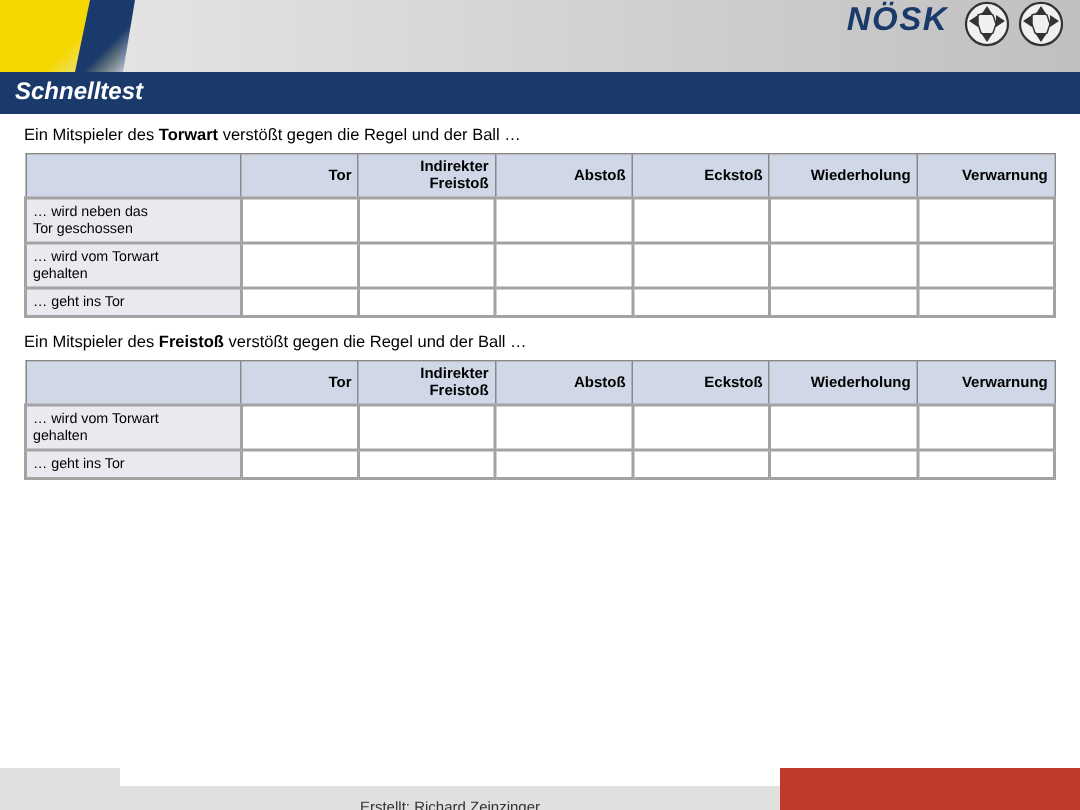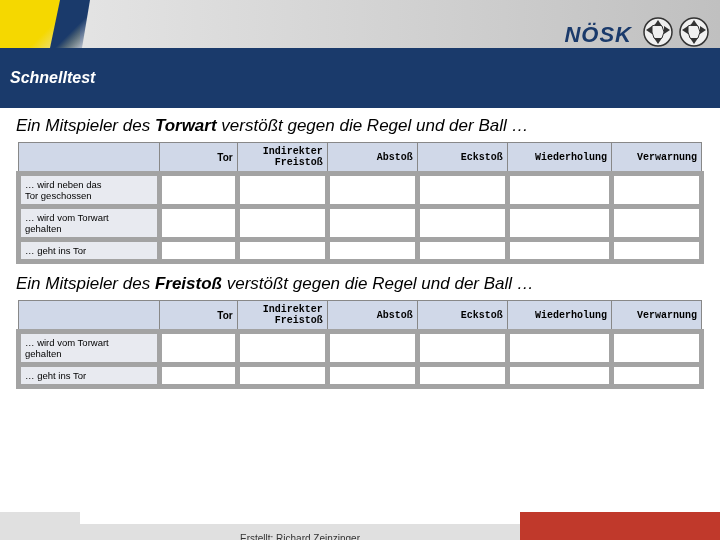--- a/index.html
+++ b/index.html
@@ -11,21 +11,21 @@
       background: #ffffff;
       overflow: hidden;
     }
 
     
     .header {
       height: 48px;
       background: linear-gradient(to right, #e8e8e8, #c0c0c0);
       position: relative;
       display: flex;
-      align-items: flex-end;
+      align-items: flex-start;
       justify-content: flex-end;
       padding-right: 10px;
     }
     .header-stripe-yellow {
       position: absolute;
       left: 0; top: 0;
       width: 80px; height: 100%;
       background: linear-gradient(135deg, #f5d800 60%, transparent 100%);
     }
     .header-stripe-blue {
@@ -48,39 +48,38 @@
       gap: 4px;
     }
     .soccer-ball {
       width: 32px;
       height: 32px;
     }
 
     
     .page-title-bar {
       background: #1a3a6b;
-      padding: 21px 10px;
+      padding: 5px 10px;
     }
     .page-title-bar span {
       color: #ffffff;
       font-size: 16px;
       font-weight: bold;
       font-style: italic;
     }
 
     
     .content {
       padding: 8px 16px;
     }
 
     .question-text {
-      font-size: 17px;
+      font-size: 11px;
       margin-bottom: 6px;
       color: #000;
-      font-style: italic;
     }
     .question-text strong {
       font-weight: bold;
     }
 
     
     table {
       width: 100%;
       border-collapse: collapse;
       margin-bottom: 10px;
@@ -88,38 +87,37 @@
     }
     table th {
       background: #d0d8e8;
       border: 1px solid #888;
       padding: 3px 4px;
       text-align: right;
       font-weight: bold;
       vertical-align: middle;
     }
     table td {
-      border: 5px solid #a3a3a3;
+      border: 2px solid #a3a3a3;
       padding: 3px 4px;
       vertical-align: middle;
       background: #f5f5f5;
     }
     table td.row-label {
       background: #e8eaf0;
       font-size: 9.5px;
       width: 110px;
     }
     table td.checkbox-cell {
       width: 60px;
       text-align: center;
       background: #ffffff;
     }
     table th.col-header {
       width: 70px;
-      font-family: Liberation Mono, monospace;
     }
     table th.col-tor {
       width: 45px;
     }
 
     
     .footer {
       position: absolute;
       bottom: 0;
       left: 0;

